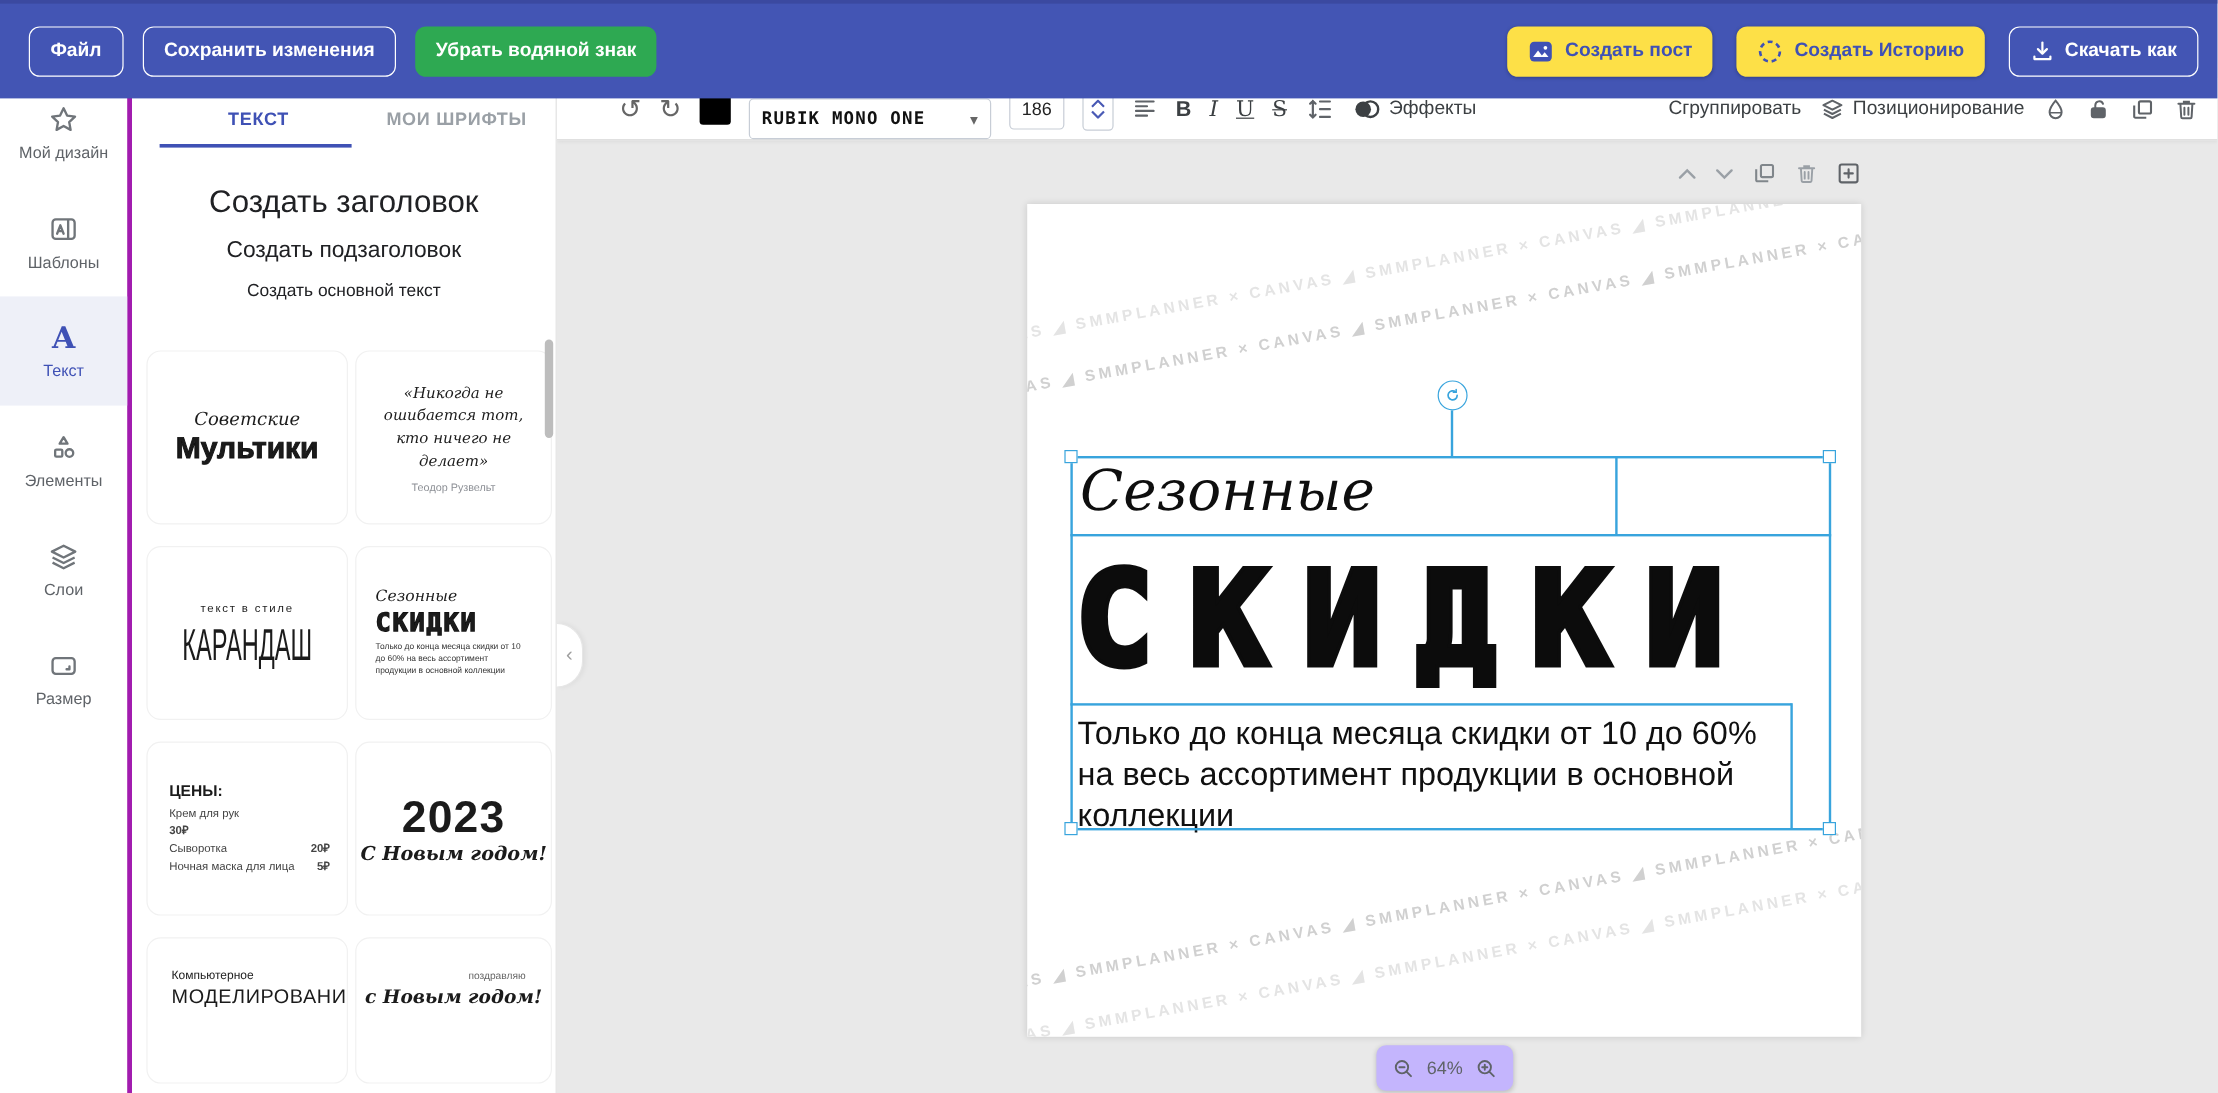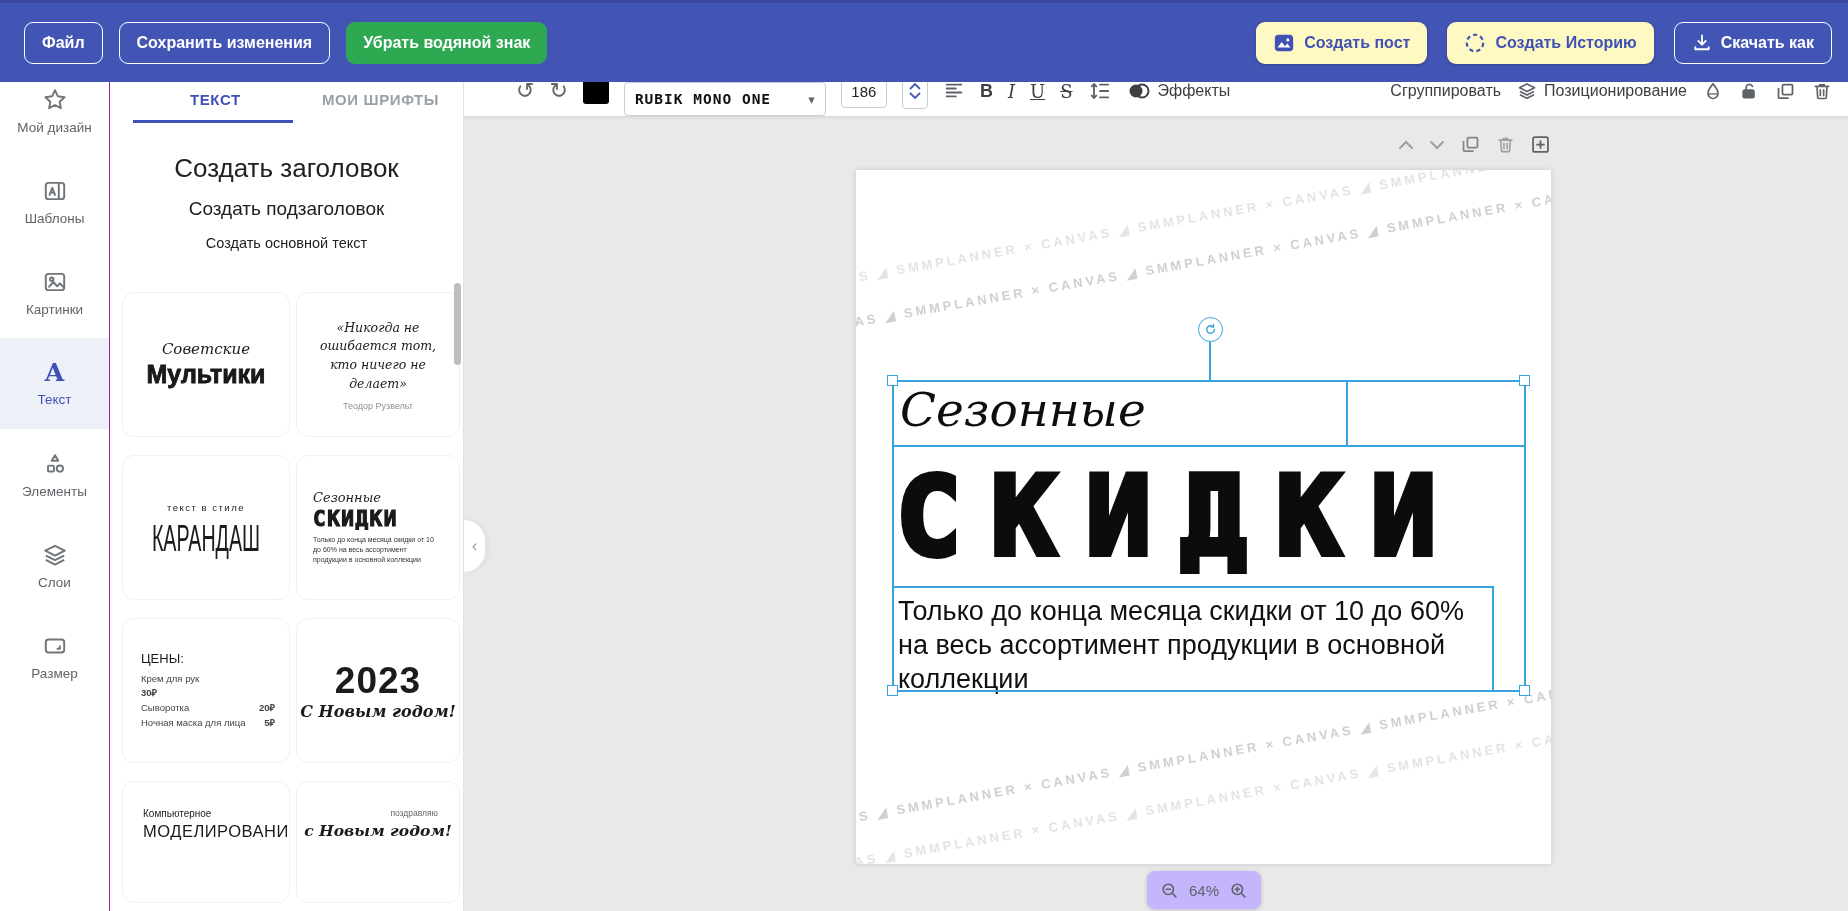--- a/index.html
+++ b/index.html
@@ -6,27 +6,27 @@
   html,body { width:1848px; height:911px; overflow:hidden; }
   body { font-family:"Liberation Sans", sans-serif; background:#e9e9e9; position:relative; }
 
   
   #topbar { position:absolute; left:0; top:0; width:1848px; height:82px;
     background:#4355b4; border-top:3px solid #3b49a0; display:flex; align-items:center; z-index:40; }
   .tb-btn { height:42px; border-radius:9px; display:flex; align-items:center; gap:9px;
     padding:0 17px; font-size:16px; font-weight:bold; color:#fff; cursor:pointer; white-space:nowrap; }
   .tb-outline { border:1.6px solid #ffffff; background:transparent; }
   .tb-green { background:#2ea952; border:none; }
-  .tb-white { background:#fef9c3; color:#3f51b5; box-shadow:0 1px 3px rgba(0,0,0,.25); }
+  .tb-white { background:#fde047; color:#3f51b5; box-shadow:0 1px 3px rgba(0,0,0,.25); }
   #topbar .left { display:flex; gap:16px; margin-left:24px; }
   #topbar .right { display:flex; gap:20px; margin-left:auto; margin-right:16px; }
 
   
   #sidebar { position:absolute; left:0; top:65px; width:110px; height:846px; background:#fff;
-    border-right:1px solid #a21caf; z-index:30; }
+    border-right:4px solid #a21caf; z-index:30; }
   .side-item { height:91px; display:flex; flex-direction:column; align-items:center;
     justify-content:center; gap:7px; color:#70757a; cursor:pointer; }
   .side-item .lbl { font-size:13.5px; color:#5f6368; }
   .side-item.active { background:#eef0f8; color:#3f51b5; }
   .side-item.active .lbl { color:#3f51b5; }
   .hatch { width:22px; height:22px; border-radius:2px;
     background:repeating-linear-gradient(45deg,#70757a 0 2px,transparent 2px 6px); }
   .a-glyph { font-size:25px; font-weight:bold; font-family:"DejaVu Serif",serif; line-height:24px; }
 
   
@@ -165,30 +165,20 @@
   <div class="side-item">
     <span>
       <svg width="26" height="26" viewBox="0 0 24 24" fill="none" stroke="currentColor" stroke-width="1.8">
           <rect x="3.5" y="4.5" width="17" height="15" rx="2.5"></rect>
           <path d="M15.5 4.5v15"></path>
           <path d="M7 15.5 9.5 9l2.5 6.5M7.8 13.5h3.4" stroke-linecap="round" stroke-linejoin="round"></path>
         </svg>
     </span>
     <span class="lbl">Шаблоны</span>
   </div>
-  <div class="side-item">
-    <span>
-      <svg width="26" height="26" viewBox="0 0 24 24" fill="none" stroke="currentColor" stroke-width="1.8" stroke-linejoin="round">
-          <rect x="3.5" y="4.5" width="17" height="15" rx="2.5"></rect>
-          <circle cx="9" cy="9.5" r="1.6"></circle>
-          <path d="M6 17l4.5-5 3.5 4 2.5-2.7 3.5 3.7"></path>
-        </svg>
-    </span>
-    <span class="lbl">Картинки</span>
-  </div>
   <div class="side-item active">
     <span class="a-glyph">A</span>
     <span class="lbl">Текст</span>
   </div>
   <div class="side-item">
     <span>
       <svg width="26" height="26" viewBox="0 0 24 24" fill="none" stroke="currentColor" stroke-width="1.8" stroke-linejoin="round">
           <path d="M12 4l3 5H9z"></path>
           <rect x="5.5" y="13.5" width="5.5" height="5.5" rx="1"></rect>
           <circle cx="16.5" cy="16.2" r="2.9"></circle>
@@ -239,21 +229,21 @@
     <div style="font-size:9.5px; letter-spacing:1.5px; color:#222;">текст в стиле</div>
     <div style="font-size:24px; transform:scale(.82,1.55); transform-origin:center; margin-top:12px;">КАРАНДАШ</div>
   </div>
   <div class="card" style="left:186px; top:390px; width:164px; height:145px; align-items:flex-start; padding-left:16px; text-align:left;">
     <div class="scriptfont" style="font-size:13px;">Сезонные</div>
     <div class="monofont" style="font-size:21px; font-weight:bold; letter-spacing:1.5px; -webkit-text-stroke:1.1px #111; paint-order:stroke fill; margin:2px 0 4px;">СКИДКИ</div>
     <div style="font-size:7px; line-height:1.4; width:128px; color:#333;">Только до конца месяца скидки от 10 до 60% на весь ассортимент продукции в основной коллекции</div>
   </div>
 
   <div class="card" style="left:12px; top:553px; width:168px; height:145px; align-items:flex-start; padding-left:18px; text-align:left;">
-    <div style="font-size:13px; font-weight:400; margin-bottom:6px;text-align:center;">ЦЕНЫ:</div>
+    <div style="font-size:13px; font-weight:700; margin-bottom:6px;text-align:center;">ЦЕНЫ:</div>
     <div style="display:flex; justify-content:space-between; width:134px; font-size:9.5px; color:#444; line-height:1.55;flex-direction:column;">
       <span>Крем для рук</span>
       <b>30₽</b>
     </div>
     <div style="display:flex; justify-content:space-between; width:134px; font-size:9.5px; color:#444; line-height:1.55;">
       <span>Сыворотка</span>
       <b>20₽</b>
     </div>
     <div style="display:flex; justify-content:space-between; width:134px; font-size:9.5px; color:#444; line-height:1.55;">
       <span>Ночная маска для лица</span>

